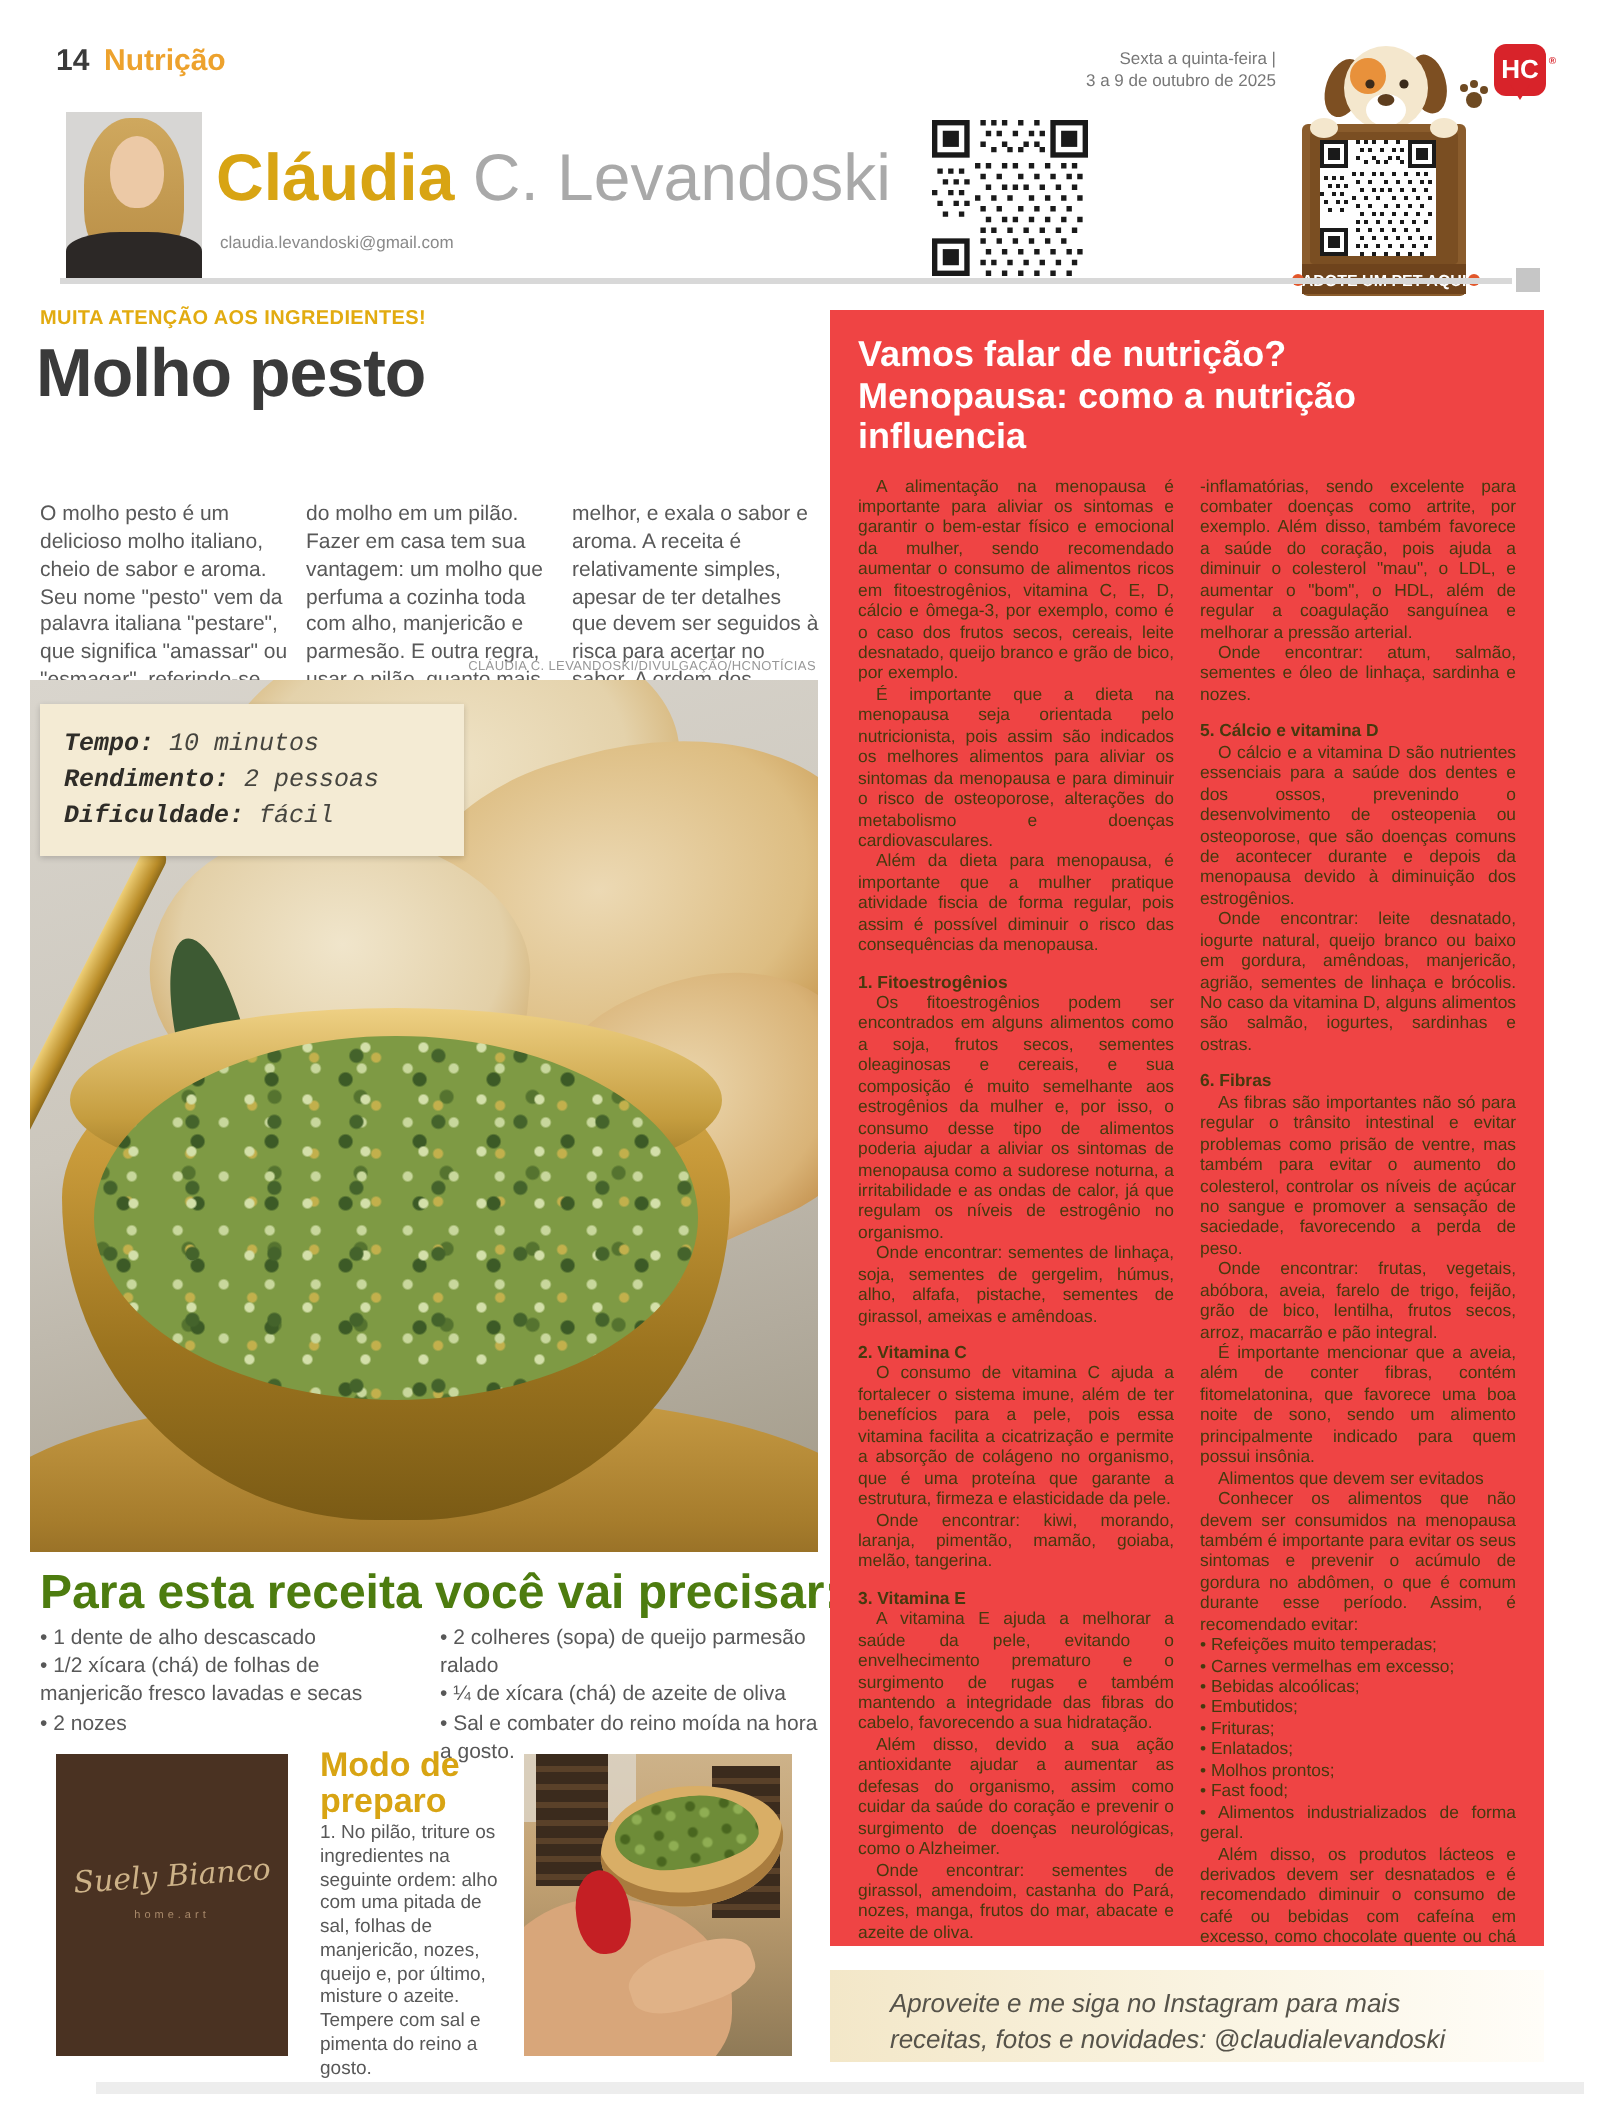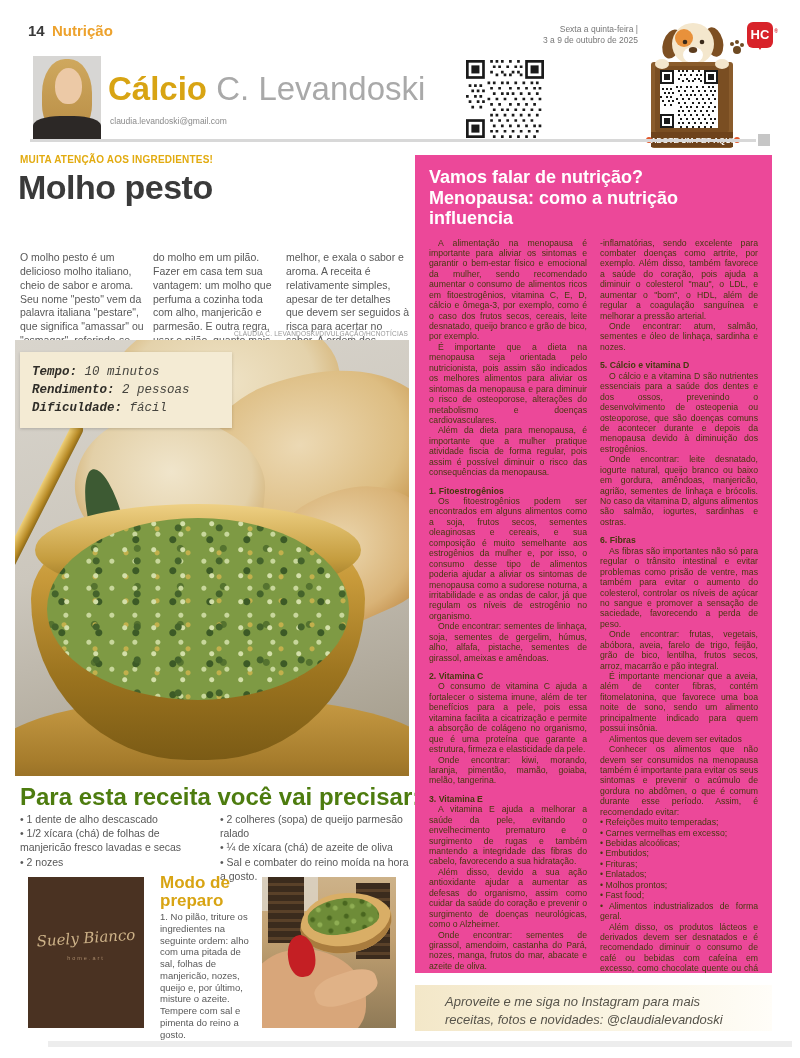--- a/index.html
+++ b/index.html
@@ -97,21 +97,21 @@
   .finger{position:absolute;left:52px;top:96px;width:64px;height:30px;background:#e0b287;border-radius:40%;transform:rotate(-18deg);}
   .nail{position:absolute;left:26px;top:58px;width:27px;height:42px;background:#c41f24;border-radius:50% 50% 45% 45%;transform:rotate(-8deg);}
   .toast{position:absolute;left:38px;top:16px;width:92px;height:60px;background:#d9ae66;border-radius:46% 54% 50% 50%/55% 45% 55% 45%;
          transform:rotate(-6deg);box-shadow:inset 0 -7px 0 #a97c3e;}
   .toast-pesto{position:absolute;left:8px;top:5px;width:72px;height:36px;background-color:#6e8c38;
          background-image:radial-gradient(circle at 30% 40%,#49661f 0 2px,rgba(0,0,0,0) 3px),
                           radial-gradient(circle at 70% 60%,#8fae53 0 2px,rgba(0,0,0,0) 3px);
          background-size:17px 13px,17px 15px;border-radius:54% 46% 60% 40%/50% 58% 42% 50%;}
 
   
-  .goldbox{position:absolute;left:415px;top:155px;width:357px;height:818px;background:#ec4899;
+  .goldbox{position:absolute;left:415px;top:155px;width:357px;height:818px;background:#ef4444;
            box-sizing:border-box;padding:12px 14px;overflow:hidden;}
   .gb-title{font-size:18px;font-weight:bold;color:#ffffff;line-height:1.14;}
   .gb-cols{display:flex;gap:13px;margin-top:9px;}
   .gb-cols .gcol{flex:1;font-size:8.7px;line-height:1.2;color:#46390e;text-align:justify;}
   .gp{text-indent:9px;}
   .gh{font-weight:bold;margin-top:8px;text-indent:0;}
   .gb{text-indent:0;}
   .gn{text-indent:0;}
 
   
@@ -158,21 +158,21 @@
     <div>Sexta a quinta-feira |</div>
     <div>3 a 9 de outubro de 2025</div>
   </div>
 
   <div class="portrait">
     <div class="pt-hair"></div>
     <div class="pt-face"></div>
     <div class="pt-body"></div>
   </div>
   <div class="author">
-    <span class="first">Cálcio</span><span class="rest"> C. Levandoski</span>
+    <span class="first">Cláudia</span><span class="rest"> C. Levandoski</span>
   </div>
   <div class="email">claudia.levandoski@gmail.com</div>
 
   <svg class="qr-mid" viewBox="0 0 29 29">
     <rect class="qr-white" width="29" height="29"></rect>
     <use href="#qrpat"></use>
   </svg>
 
   <div class="dogwrap">
     <svg viewBox="0 0 100 136" width="100" height="136">

